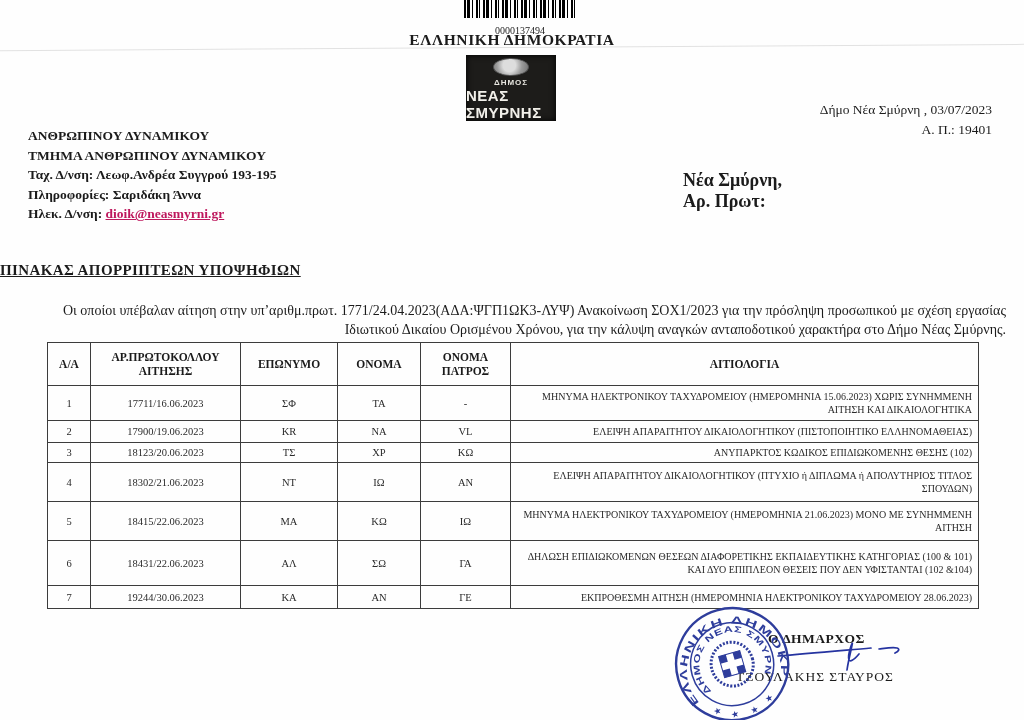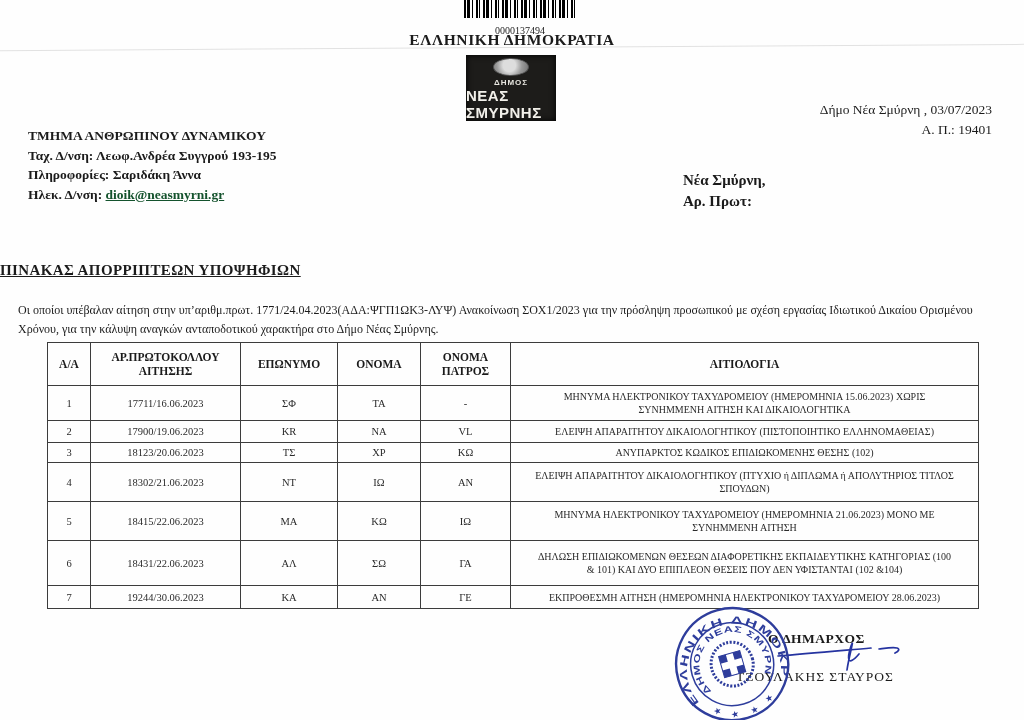--- a/index.html
+++ b/index.html
@@ -31,40 +31,40 @@
   .logo-t1{color:#e8e6e0;font-family:"Liberation Sans",sans-serif;font-weight:bold;
            font-size:8px;letter-spacing:1px;margin-top:2px;}
   .logo-t2{color:#f2f0ea;font-family:"Liberation Sans",sans-serif;font-weight:bold;
            font-size:15px;letter-spacing:.5px;}
 
   .top-right{position:absolute;right:32px;top:56px;text-align:right;
              font-size:13.5px;line-height:20px;margin-top:44px;}
 
   .sender{position:absolute;left:28px;top:126px;font-weight:bold;
           font-size:13.5px;line-height:19.5px;}
-  .sender .email{color:#14532d;text-decoration:underline;margin-top:28px;}
+  .sender .email{color:#be185d;text-decoration:underline;margin-top:28px;}
 
   .mid-right{position:absolute;left:683px;top:170px;font-weight:bold;
-             font-size:15px;line-height:21px;}
+             font-size:18px;line-height:21px;}
 
   .doc-title{position:absolute;left:0;top:262px;width:1024px;text-align:left;
              font-weight:bold;font-size:15px;letter-spacing:.4px;}
   .doc-title span{text-decoration:underline;}
 
-  .intro{position:absolute;left:18px;top:301px;width:988px;text-align:left;
-         font-size:12px;line-height:19px;}
+  .intro{position:absolute;left:18px;top:301px;width:988px;text-align:right;
+         font-size:14px;line-height:19px;}
 
   
   table.rej{position:absolute;left:47px;top:342px;width:931px;border-collapse:collapse;
             table-layout:fixed;}
   table.rej th,table.rej td{border:1px solid #3c3c3c;vertical-align:middle;
             text-align:center;padding:1px 4px;overflow:hidden;}
   table.rej th{font-size:11.5px;font-weight:bold;line-height:14px;height:40px;}
   table.rej td{font-size:10.5px;line-height:13px;color:#2a2a2a;}
-  table.rej td.reason{font-size:10px;line-height:13px;padding:1px 23px;}
+  table.rej td.reason{font-size:10px;line-height:13px;padding:1px 6px;text-align:right;}
   tr.r1 td{height:32px;} tr.r2 td{height:19px;} tr.r3 td{height:17px;}
   tr.r4 td{height:36px;} tr.r5 td{height:36px;} tr.r6 td{height:42px;}
   tr.r7 td{height:20px;}
 
   
   .mayor-label{position:absolute;left:768px;top:607px;font-weight:bold;
                font-size:13.5px;letter-spacing:.5px;margin-top:24px;}
   .mayor-name{position:absolute;left:736px;top:669px;font-size:13.5px;letter-spacing:1px;}
   .sig-svg{position:absolute;left:775px;top:630px;}
   .stamp-svg{position:absolute;left:658px;top:592px;transform:rotate(-16deg);}
@@ -88,20 +88,21 @@
     <div class="logo-t1">ΔΗΜΟΣ</div>
     <div class="logo-t2">ΝΕΑΣ ΣΜΥΡΝΗΣ</div>
   </div>
 
   <div class="top-right">
     <div>Δήμο  Νέα  Σμύρνη , 03/07/2023</div>
     <div>Α. Π.: 19401</div>
   </div>
 
   <div class="sender">
+    <div>ΑΝΘΡΩΠΙΝΟΥ ΔΥΝΑΜΙΚΟΥ</div>
     <div>ΤΜΗΜΑ  ΑΝΘΡΩΠΙΝΟΥ ΔΥΝΑΜΙΚΟΥ</div>
     <div>Ταχ. Δ/νση: Λεωφ.Ανδρέα Συγγρού 193-195</div>
     <div>Πληροφορίες: Σαριδάκη Άννα</div>
     <div>
       <span>Ηλεκ. Δ/νση: </span><a class="email" href="#">dioik@neasmyrni.gr</a>
     </div>
   </div>
 
   <div class="mid-right">
     <div>Νέα Σμύρνη,</div>

